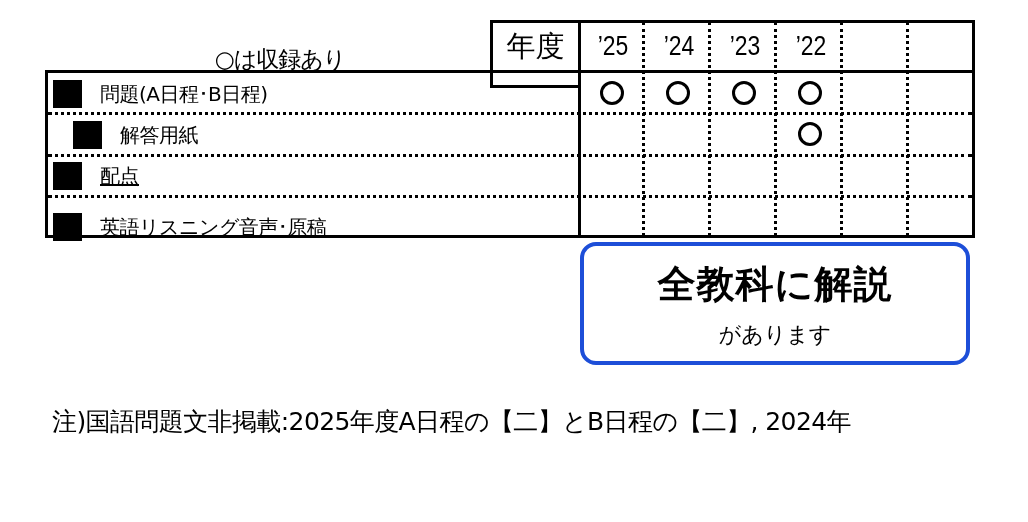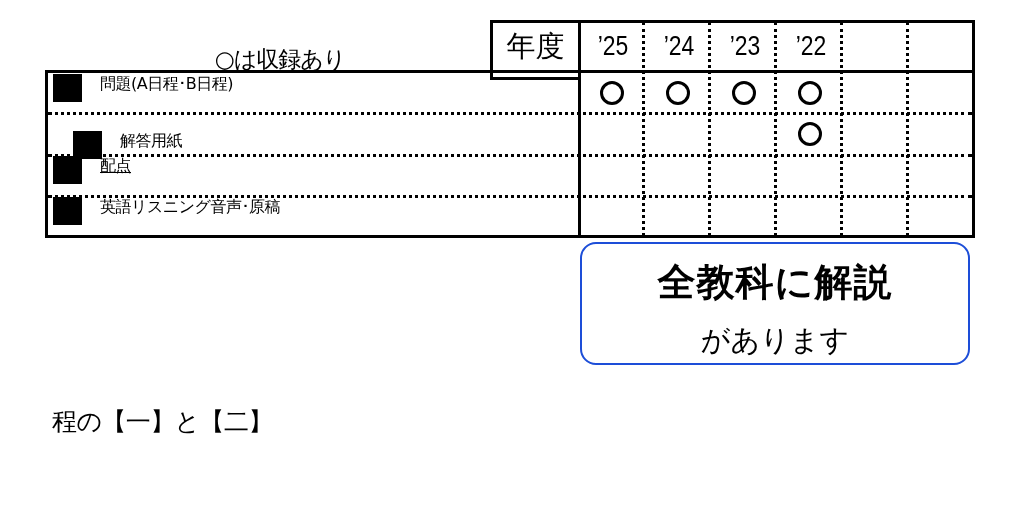--- a/index.html
+++ b/index.html
@@ -1,34 +1,34 @@
 <!DOCTYPE html>
 <html><head>
   <meta charset="utf-8">
   <style>
     html, body { margin:0; padding:0; background:#ffffff; }
     body { width:1028px; height:522px; position:relative; overflow:hidden;
            font-family:"DejaVu Sans", "Liberation Sans", sans-serif; color:#000; }
     .abs { position:absolute; }
     .legend-note { left:170px; top:42px; width:220px; text-align:center; font-size:23px; line-height:34px; letter-spacing:-1px; }
-    .year-label-box { left:490px; top:20px; width:88px; height:60px; box-sizing:border-box;
+    .year-label-box { left:490px; top:20px; width:88px; height:68px; box-sizing:border-box;
       border:3px solid #000; border-right:none; font-size:29px; line-height:46px; text-align:center; }
     .left-table { left:45px; top:70px; width:535px; height:168px; box-sizing:border-box; border:3px solid #000; border-right:none; }
     .grid-box { left:578px; top:20px; width:397px; height:218px; box-sizing:border-box; border:3px solid #000; }
     .hdr-line { left:578px; top:70px; width:397px; height:3px; background:#000; }
     .vdot { width:0; border-left:3px dotted #000; }
     .hdot { height:0; border-top:3px dotted #000; }
-    .row-label { left:53px; height:40px; display:flex; align-items:flex-start; font-size:16px; letter-spacing:-0.5px; }
+    .row-label { left:53px; height:40px; display:flex; align-items:center; font-size:20px; letter-spacing:-0.5px; }
     .row-label .sq { width:29px; height:28px; background:#000; margin-right:18px; flex:none; }
     .year-cell { top:24px; width:66px; height:44px; text-align:center; font-size:27px; line-height:44px;
       font-family:"Liberation Sans Narrow","Liberation Sans", sans-serif; transform:scaleX(0.85); }
     .mark { width:24px; height:24px; border:3px solid #000; border-radius:50%; box-sizing:border-box; }
-    .comment-box { left:580px; top:242px; width:390px; height:123px; box-sizing:border-box; border:2px solid #1d4ed8; border-radius:16px; text-align:center; }
+    .comment-box { left:580px; top:242px; width:390px; height:123px; box-sizing:border-box; border:4px solid #1d4ed8; border-radius:16px; text-align:center; }
     .comment-box .l1 { font-size:38px; line-height:44px; margin-top:16px; font-weight:bold; letter-spacing:1px; }
-    .comment-box .l2 { font-size:29px; line-height:40px; margin-top:16px; }
+    .comment-box .l2 { font-size:22px; line-height:40px; margin-top:9px; }
     .footnote { left:52px; top:404px; width:920px; font-size:25px; line-height:36px; letter-spacing:-0.6px; }
   </style>
 </head>
 <body>
 
 <div class="abs legend-note">○は収録あり</div>
 
 <div class="abs year-label-box">年度</div>
 
 <div class="abs left-table"></div>
@@ -49,39 +49,39 @@
 <div class="abs year-cell" style="left:646px;">’24</div>
 <div class="abs year-cell" style="left:712px;">’23</div>
 <div class="abs year-cell" style="left:778px;">’22</div>
 <div class="abs year-cell" style="left:844px;"></div>
 <div class="abs year-cell" style="left:910px;"></div>
 
 <div class="abs row-label" style="top:74px;">
   <span class="sq"></span>
   <span>問題(A日程･B日程)</span>
 </div>
-<div class="abs row-label" style="top:131px;padding-left:20px;">
+<div class="abs row-label" style="top:115px;padding-left:20px;">
   <span class="sq"></span>
   <span>解答用紙</span>
 </div>
 <div class="abs row-label" style="top:156px;text-decoration:underline;">
   <span class="sq"></span>
   <span>配点</span>
 </div>
-<div class="abs row-label" style="top:197px;">
+<div class="abs row-label" style="top:207px;">
   <span class="sq"></span>
   <span>英語リスニング音声･原稿</span>
 </div>
 
 <div class="abs mark" style="left:600px; top:81px;"></div>
 <div class="abs mark" style="left:666px; top:81px;"></div>
 <div class="abs mark" style="left:732px; top:81px;"></div>
 <div class="abs mark" style="left:798px; top:81px;"></div>
 <div class="abs mark" style="left:798px; top:122px;"></div>
 
 <div class="abs comment-box">
   <div class="l1">全教科に解説</div>
   <div class="l2">があります</div>
 </div>
 
 <div class="abs footnote">
-  <div>程の【一】と【二】</div>
+  <div>注)国語問題文非掲載:2025年度A日程の【二】とB日程の【二】, 2024年</div>
 </div>
 
 </body></html>

